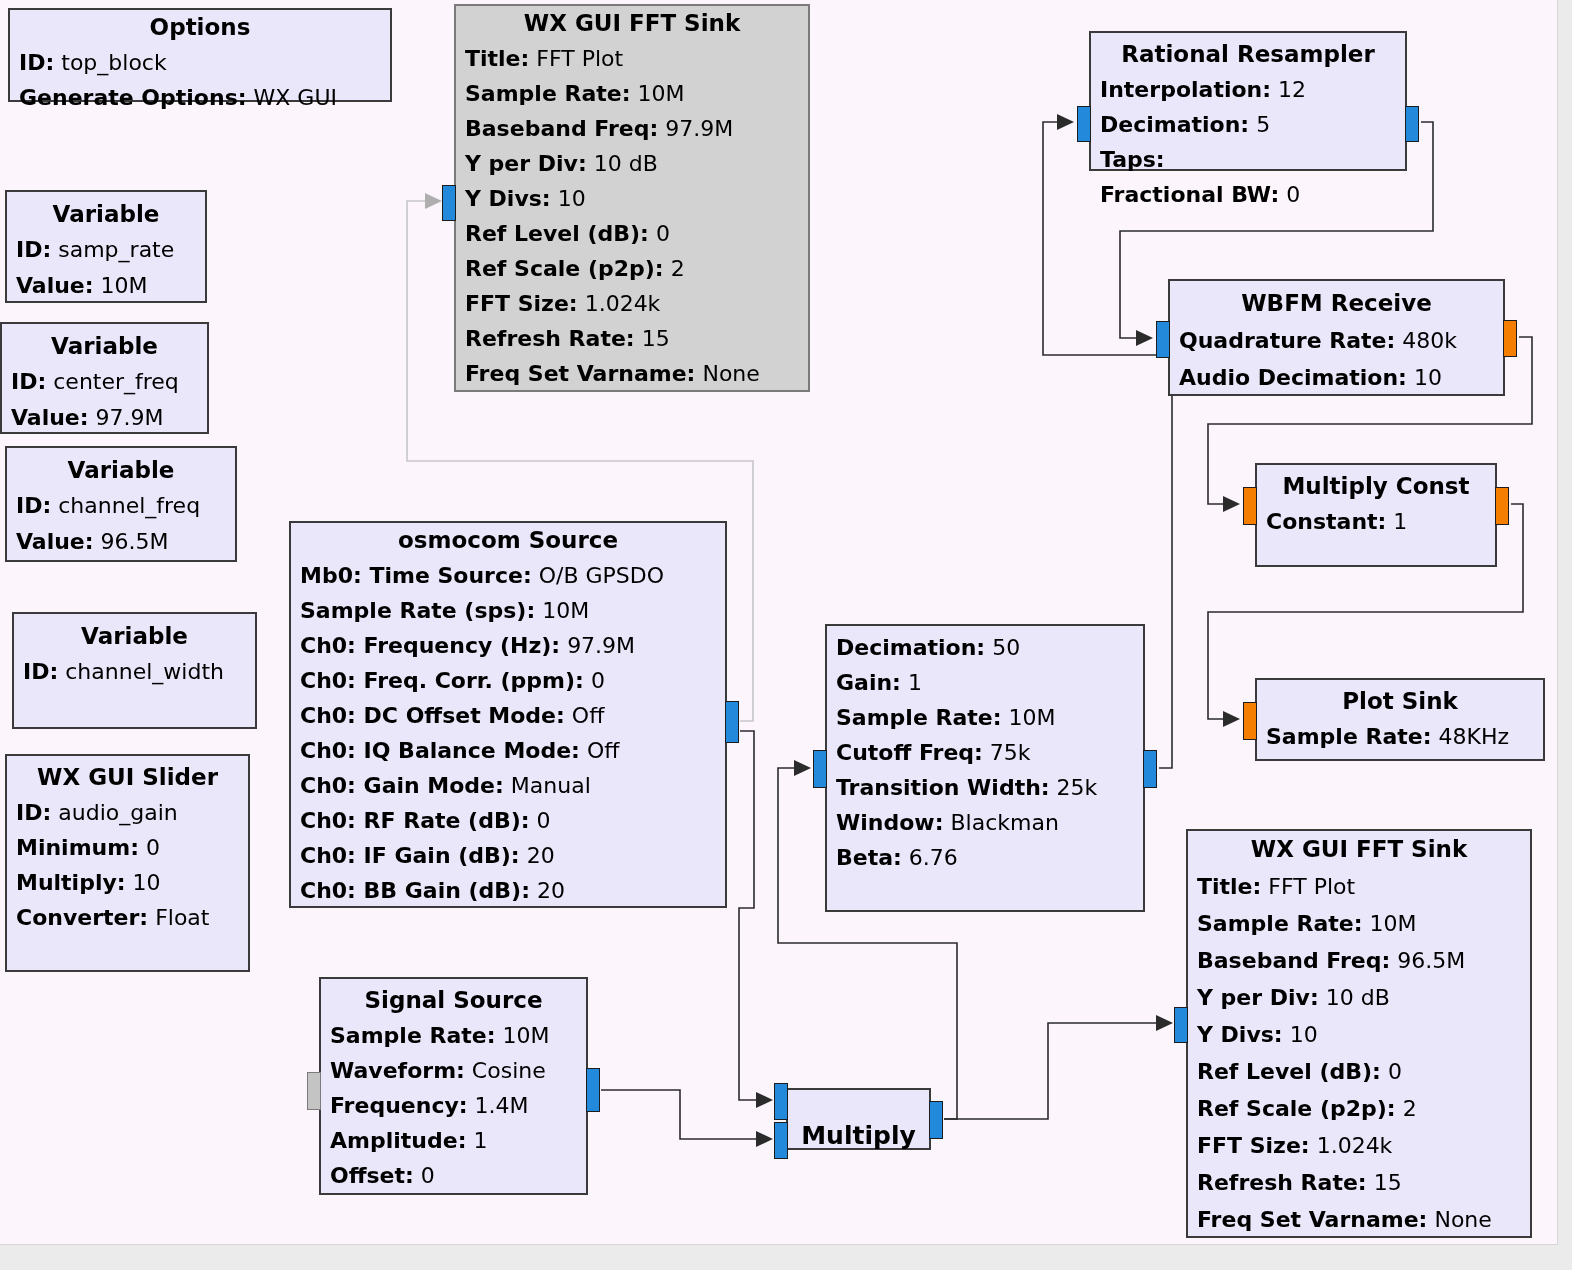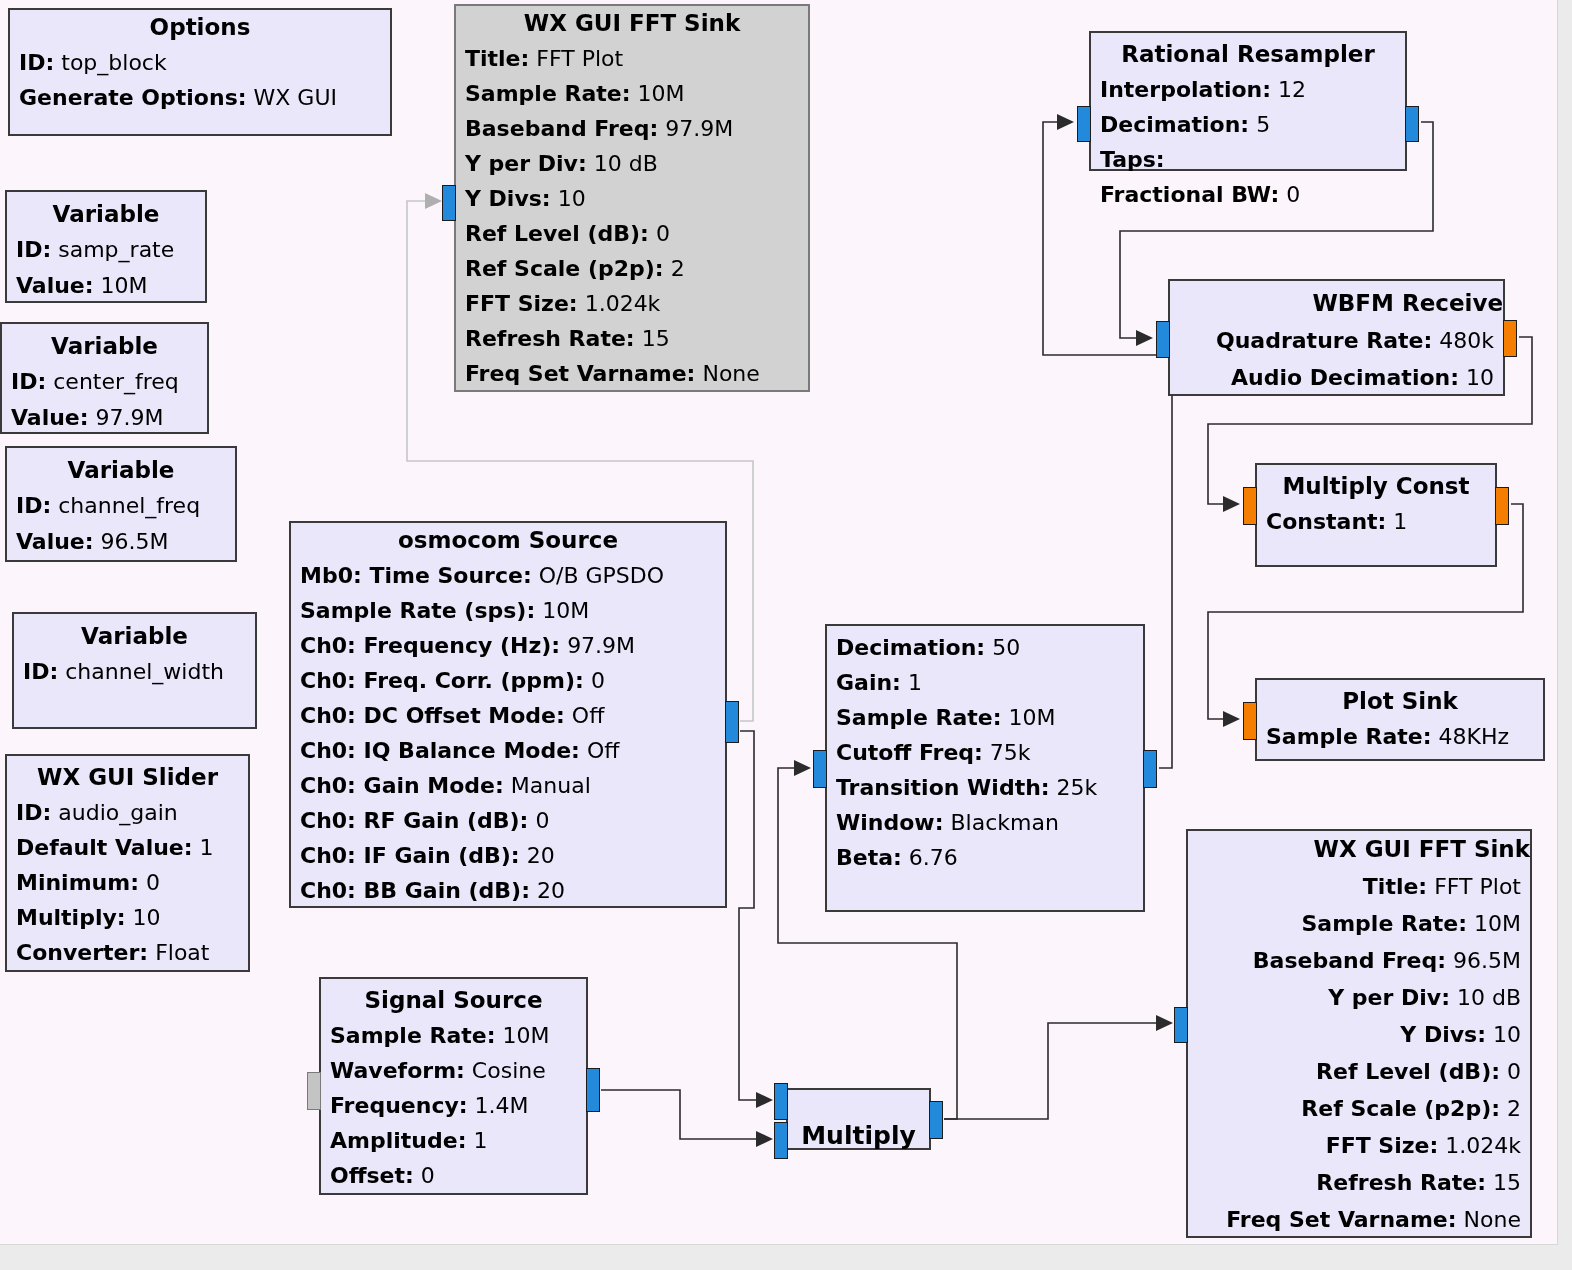--- a/index.html
+++ b/index.html
@@ -25,21 +25,21 @@
   .ah-dim{fill:#AFAFAF;stroke:none;}
   .block{
     position:absolute;z-index:2;box-sizing:border-box;
     background:var(--c-blockfill);border:2px solid #3A3A3A;color:#000;
   }
   .block.selected{background:var(--c-selected);border-color:#7A7A7A;}
   .btitle{font-weight:bold;font-size:23px;line-height:35px;text-align:center;white-space:nowrap;}
   .prow{font-size:22px;line-height:35px;padding:0 9px;white-space:nowrap;}
   .plabel{font-weight:bold;}
   .pval{margin-left:7px;}
-  .block.lh37 .btitle,.block.lh37 .prow{line-height:37px;text-align:right;}
+  .block.lh37 .btitle,.block.lh37 .prow{line-height:37px;}
   .block.lh36 .btitle,.block.lh36 .prow{line-height:36px;}
   .block.padtop{padding-top:4px;}
   .block.center-title{display:flex;align-items:flex-end;justify-content:center;}
   .block.center-title .btitle{font-size:25px;line-height:25px;}
   .port{
     position:absolute;width:14px;box-sizing:border-box;
     border:1px solid #1C1C1C;z-index:3;
   }
   .port.in{left:-14px;}
   .port.out{right:-14px;}
@@ -74,21 +74,21 @@
   <polyline class="wire" points="1421,122 1433,122 1433,231 1120,231 1120,338 1137,338"></polyline>
   <path class="ah" d="M1136,330 L1153,338 L1136,346 Z"></path>
 
   <polyline class="wire" points="1519,337 1532,337 1532,424 1208,424 1208,504 1224,504"></polyline>
   <path class="ah" d="M1223,496 L1240,504 L1223,512 Z"></path>
 
   <polyline class="wire" points="1511,504 1523,504 1523,612 1208,612 1208,719 1224,719"></polyline>
   <path class="ah" d="M1223,711 L1240,719 L1223,727 Z"></path>
 </svg>
 
-<div class="block" style="left:8px;top:8px;width:384px;height:128px">
+<div class="block" style="left:8px;top:8px;width:384px;height:94px">
   <div class="btitle">Options</div>
   <div class="params">
       <div class="prow"><span class="plabel">ID:</span><span class="pval">top_block</span></div>
       <div class="prow"><span class="plabel">Generate Options:</span><span class="pval">WX GUI</span></div>
     </div>
 </div>
 
 <div class="block lh36 padtop" style="left:5px;top:190px;width:202px;height:113px">
   <div class="btitle">Variable</div>
   <div class="params">
@@ -117,21 +117,20 @@
   <div class="btitle">Variable</div>
   <div class="params">
       <div class="prow"><span class="plabel">ID:</span><span class="pval">channel_width</span></div>
     </div>
 </div>
 
 <div class="block padtop" style="left:5px;top:754px;width:245px;height:218px">
   <div class="btitle">WX GUI Slider</div>
   <div class="params">
       <div class="prow"><span class="plabel">ID:</span><span class="pval">audio_gain</span></div>
-      <div class="prow"><span class="plabel">Default Value:</span><span class="pval">1</span></div>
       <div class="prow"><span class="plabel">Minimum:</span><span class="pval">0</span></div>
       <div class="prow"><span class="plabel">Multiply:</span><span class="pval">10</span></div>
       <div class="prow"><span class="plabel">Converter:</span><span class="pval">Float</span></div>
     </div>
 </div>
 
 <div class="block selected" style="left:454px;top:4px;width:356px;height:388px">
   <span class="port in complex" style="top:179px;height:36px"></span>
   <div class="btitle">WX GUI FFT Sink</div>
   <div class="params">
@@ -152,21 +151,21 @@
   <span class="port out complex" style="top:178px;height:42px"></span>
   <div class="btitle">osmocom Source</div>
   <div class="params">
       <div class="prow"><span class="plabel">Mb0: Time Source:</span><span class="pval">O/B GPSDO</span></div>
       <div class="prow"><span class="plabel">Sample Rate (sps):</span><span class="pval">10M</span></div>
       <div class="prow"><span class="plabel">Ch0: Frequency (Hz):</span><span class="pval">97.9M</span></div>
       <div class="prow"><span class="plabel">Ch0: Freq. Corr. (ppm):</span><span class="pval">0</span></div>
       <div class="prow"><span class="plabel">Ch0: DC Offset Mode:</span><span class="pval">Off</span></div>
       <div class="prow"><span class="plabel">Ch0: IQ Balance Mode:</span><span class="pval">Off</span></div>
       <div class="prow"><span class="plabel">Ch0: Gain Mode:</span><span class="pval">Manual</span></div>
-      <div class="prow"><span class="plabel">Ch0: RF Gain (dB):</span><span class="pval">0</span></div>
+      <div class="prow"><span class="plabel">Ch0: RF Rate (dB):</span><span class="pval">0</span></div>
       <div class="prow"><span class="plabel">Ch0: IF Gain (dB):</span><span class="pval">20</span></div>
       <div class="prow"><span class="plabel">Ch0: BB Gain (dB):</span><span class="pval">20</span></div>
     </div>
 </div>
 
 <div class="block padtop" style="left:319px;top:977px;width:269px;height:218px">
   <span class="port in msg" style="top:93px;height:38px"></span>
   <span class="port out complex" style="top:89px;height:44px"></span>
   <div class="btitle">Signal Source</div>
   <div class="params">

